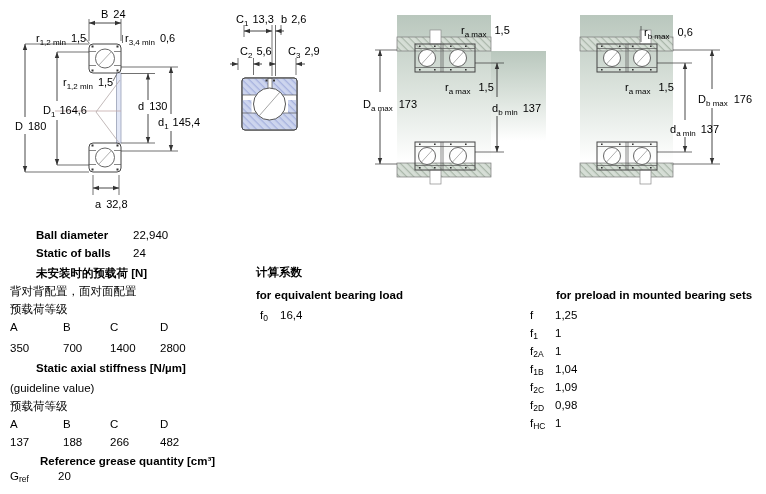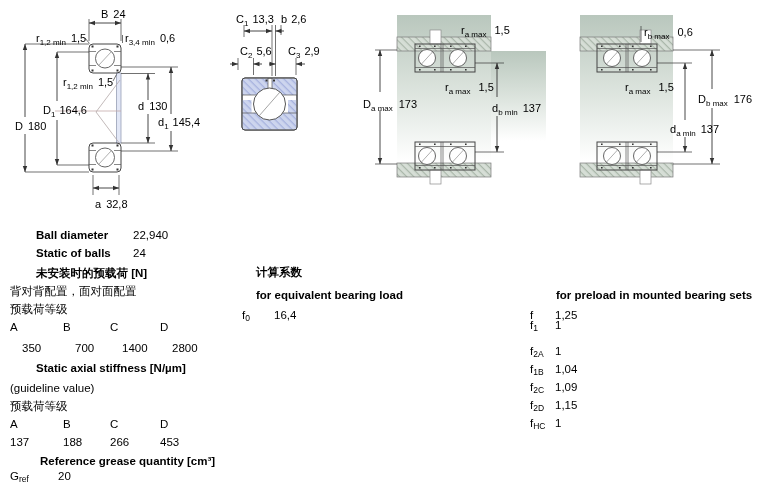--- a/index.html
+++ b/index.html
@@ -287,59 +287,59 @@
 <div class="abs t" style="left:10px; top:247px;">
   <span class="cell w97 b">Static of balls</span><span>24</span>
 </div>
 
 <div class="abs t b" style="left:10px; top:267px;">未安装时的预载荷 [N]</div>
 <div class="abs t" style="left:10px; top:285px;text-align:right;">背对背配置，面对面配置</div>
 <div class="abs t" style="left:10px; top:303px;">预载荷等级</div>
 <div class="abs t" style="left:10px; top:321px;">
   <span class="cell w53">A</span><span class="cell w47">B</span><span class="cell w50">C</span><span>D</span>
 </div>
-<div class="abs t" style="left:22px; top:342px;">
+<div class="abs t" style="left:10px; top:342px;">
   <span class="cell w53">350</span><span class="cell w47">700</span><span class="cell w50">1400</span><span>2800</span>
 </div>
 
 <div class="abs t b" style="left:10px; top:362px;">Static axial stiffness [N/µm]</div>
 <div class="abs t" style="left:10px; top:382px;">(guideline value)</div>
 <div class="abs t" style="left:10px; top:400px;">预载荷等级</div>
 <div class="abs t" style="left:10px; top:418px;">
   <span class="cell w53">A</span><span class="cell w47">B</span><span class="cell w50">C</span><span>D</span>
 </div>
 <div class="abs t" style="left:10px; top:436px;">
-  <span class="cell w53">137</span><span class="cell w47">188</span><span class="cell w50">266</span><span>453</span>
+  <span class="cell w53">137</span><span class="cell w47">188</span><span class="cell w50">266</span><span>482</span>
 </div>
 
 <div class="abs t b" style="left:14px; top:455px;">Reference grease quantity [cm³]</div>
 <div class="abs t" style="left:10px; top:470px;">
   <span class="cell w48"><span>G</span><span class="sb">ref</span></span><span>20</span>
 </div>
 
 <div class="abs t b" style="left:230px; top:266px;">计算系数</div>
 <div class="abs t b" style="left:230px; top:289px;text-align:center;">for equivalent bearing load</div>
-<div class="abs t" style="left:242px; top:309px;">
+<div class="abs t" style="left:248px; top:309px;text-align:center;">
   <span class="cell w32"><span>f</span><span class="sb">0</span></span><span>16,4</span>
 </div>
 
 <div class="abs t b" style="left:530px; top:289px;">for preload in mounted bearing sets</div>
 <div class="abs t" style="left:530px; top:309px;">
   <span class="cell w25"><span>f</span><span class="sb"></span></span><span>1,25</span>
 </div>
-<div class="abs t" style="left:530px; top:319px;">
+<div class="abs t" style="left:530px; top:327px;">
   <span class="cell w25"><span>f</span><span class="sb">1</span></span><span>1</span>
 </div>
 <div class="abs t" style="left:530px; top:345px;">
   <span class="cell w25"><span>f</span><span class="sb">2A</span></span><span>1</span>
 </div>
 <div class="abs t" style="left:530px; top:363px;">
   <span class="cell w25"><span>f</span><span class="sb">1B</span></span><span>1,04</span>
 </div>
 <div class="abs t" style="left:530px; top:381px;">
   <span class="cell w25"><span>f</span><span class="sb">2C</span></span><span>1,09</span>
 </div>
 <div class="abs t" style="left:530px; top:399px;">
-  <span class="cell w25"><span>f</span><span class="sb">2D</span></span><span>1,15</span>
+  <span class="cell w25"><span>f</span><span class="sb">2D</span></span><span>0,98</span>
 </div>
 <div class="abs t" style="left:530px; top:417px;">
   <span class="cell w25"><span>f</span><span class="sb">HC</span></span><span>1</span>
 </div>
 
 </body></html>

